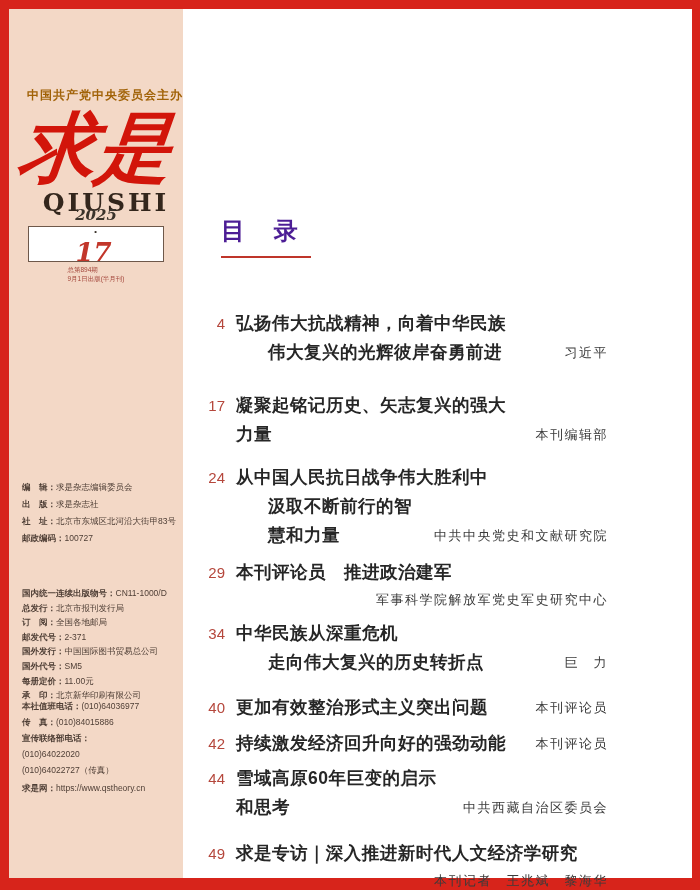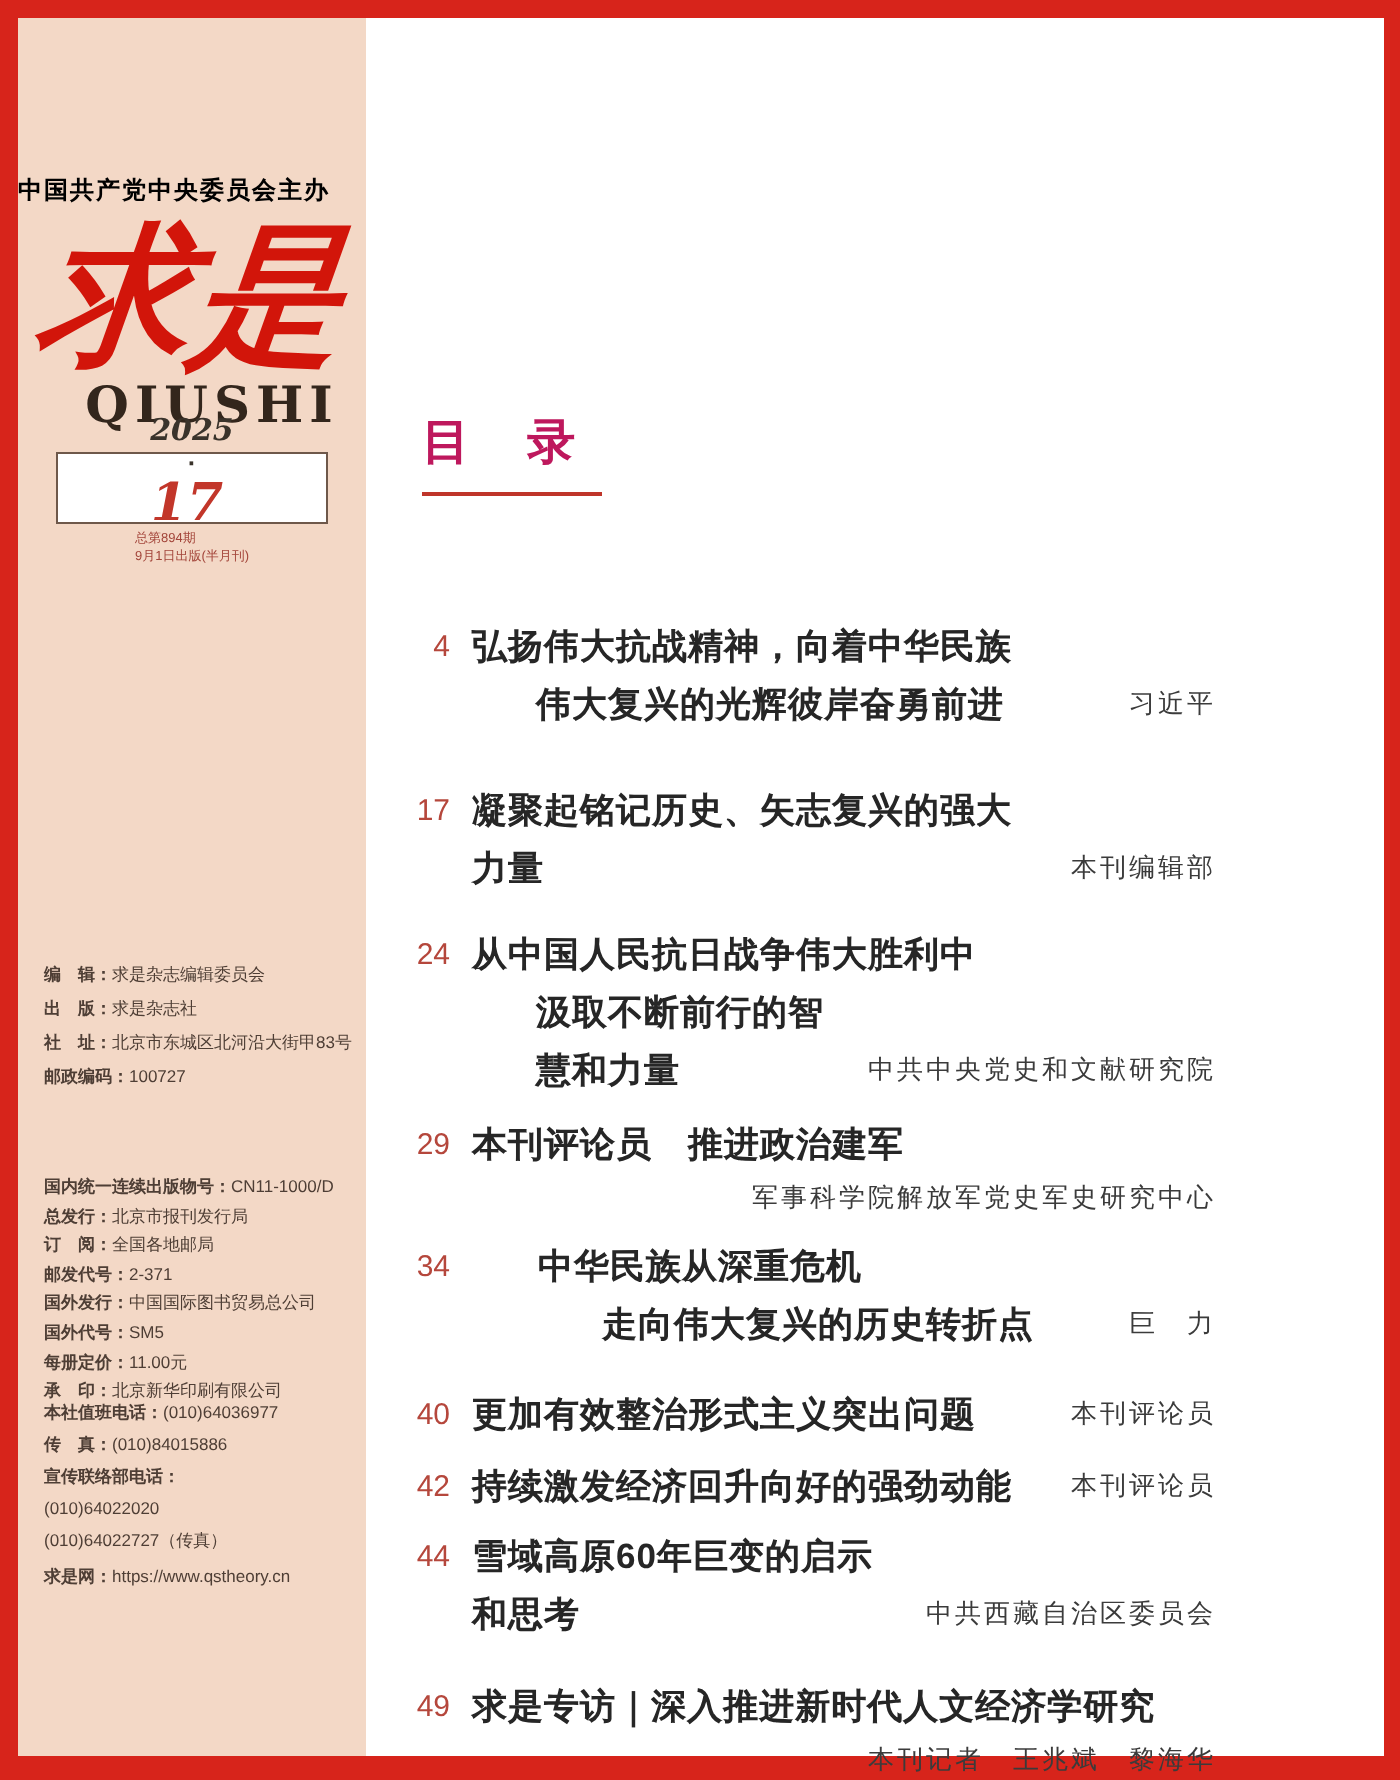--- a/index.html
+++ b/index.html
@@ -13,22 +13,22 @@
   .page-inner{
     position:absolute;left:9px;top:9px;right:8px;bottom:12px;
     background:#ffffff;
   }
   
   .sidebar{
     position:absolute;left:0;top:0;bottom:0;width:174px;
     background:#f3d8c6;
   }
   .sponsor{
-    margin-top:78px;text-align:left;
-    font-size:12px;font-weight:bold;color:#000000;letter-spacing:1px;
+    margin-top:78px;text-align:right;
+    font-size:12px;font-weight:bold;color:#a16207;letter-spacing:1px;
   }
   .calligraphy{
     text-align:center;
     font-family:"DejaVu Serif",serif;
     font-size:76px;line-height:84px;
     color:#d2150a;font-weight:bold;font-style:italic;
     transform:skewX(-6deg);
     margin-top:2px;
     white-space:nowrap;
   }
@@ -59,33 +59,33 @@
   .info .lbl{font-weight:bold;}
   .b1{top:470px;}
   .b2{top:577px;}
   .b3{top:689px;}
   .b4{top:771px;}
   
   .content{
     position:absolute;left:174px;top:0;right:0;bottom:0;background:#ffffff;
   }
   .toc-title{
-    position:absolute;left:22px;top:190px;margin:6px;
-    font-size:24px;font-weight:bold;color:#be185d;letter-spacing:11px;
+    position:absolute;left:22px;top:190px;margin:16px;
+    font-size:24px;font-weight:bold;color:#4c1d95;letter-spacing:11px;
     border-bottom:2px solid #bf352a;padding:0 2px 9px 0;
   }
   .entries{
     position:absolute;left:20px;right:84px;top:300px;
   }
   .entry{display:flex;}
   .e1{margin-bottom:24px;}
   .e2{margin-bottom:14px;}
   .e3{margin-bottom:8px;}
   .e4{margin-bottom:6px;}
-  .e5{margin-bottom:16px;gap:33px;}
+  .e5{margin-bottom:16px;}
   .e6{margin-bottom:7px;}
   .e7{margin-bottom:6px;}
   .e8{margin-bottom:17px;}
   .e9{margin-bottom:0;}
   .pg{
     width:22px;min-width:22px;text-align:right;margin-right:11px;
     font-size:15px;color:#b5473c;line-height:29px;
   }
   .ebody{flex:1;}
   .row{display:flex;justify-content:space-between;align-items:flex-end;line-height:29px;}

